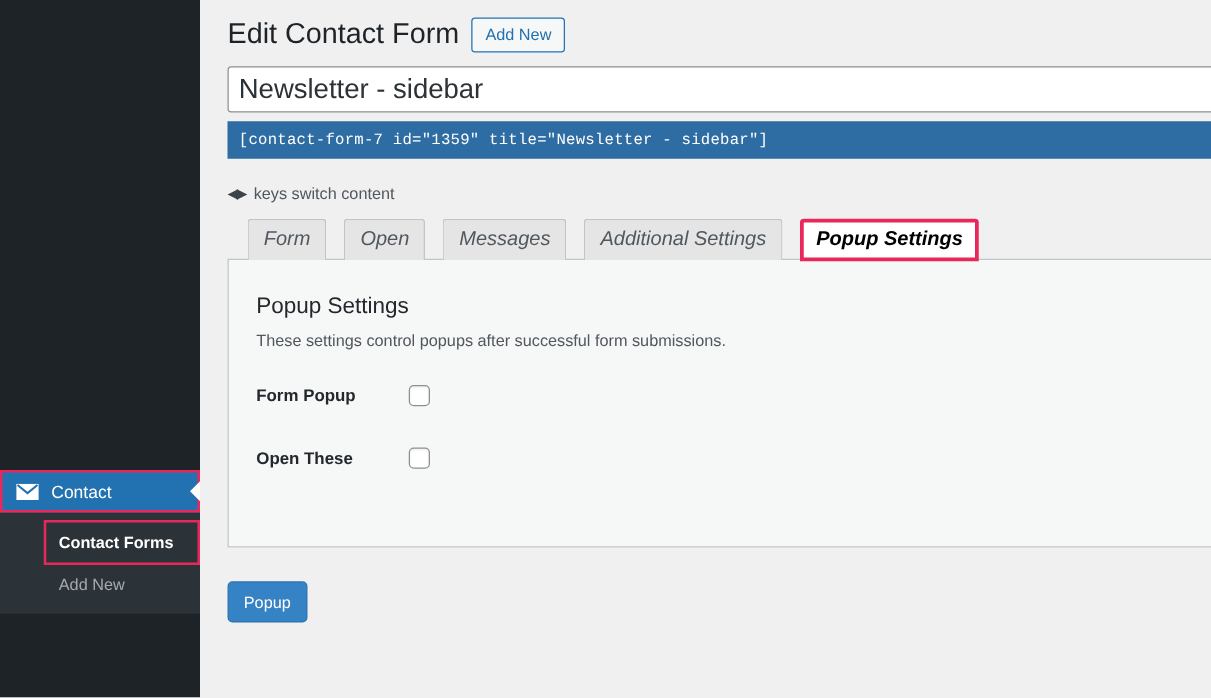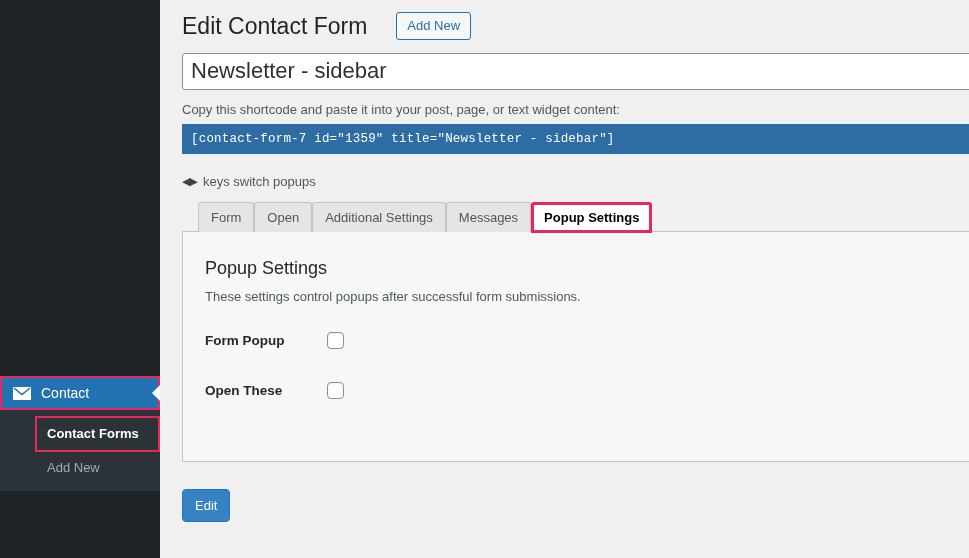--- a/index.html
+++ b/index.html
@@ -102,23 +102,22 @@
     right: 0;
     bottom: 0;
     background: #f0f0f1;
     padding: 0 0 0 22px;
     box-sizing: border-box;
     overflow: hidden;
   }
 
   .page-head {
     display: flex;
-    align-items: flex-start;
+    align-items: flex-end;
     padding-top: 12px;
-    gap: 19px;
   }
   .page-title {
     font-size: 23px;
     font-weight: 400;
     line-height: 1.3;
     color: #1d2327;
     margin: 0;
     padding: 0 10px 0 0;
   }
   .add-new-btn {
@@ -189,30 +188,31 @@
   
   .tabs {
     margin-top: 12px;
     display: flex;
     align-items: flex-end;
     position: relative;
     z-index: 2;
     padding-left: 16px;
   }
   .tab {
-    font-size: 13px;
+    font-size: 16px;
     line-height: 1;
     padding: 8px 12px;
-    margin-right: 0;
+    margin-right: 14px;
     background: #e5e5e5;
     border: 1px solid #c3c4c7;
     border-bottom: none;
     border-radius: 3px 3px 0 0;
     color: #50575e;
     white-space: nowrap;
+    font-style: italic;
   }
   .tab.active {
     background: #fff;
     color: #000;
     font-weight: bold;
     border: 3px solid #e8285a;
     padding: 6px 10px;
     position: relative;
     top: 1px;
   }
@@ -302,48 +302,47 @@
 
   <div class="content">
 
     <div class="page-head">
       <h1 class="page-title">Edit Contact Form</h1>
       <a class="add-new-btn">Add New</a>
     </div>
 
     <input class="title-input" type="text" value="Newsletter - sidebar" style="">
 
-    <p class="shortcode-desc">Copy this shortcode and paste it into your post, page, or text widget content:</p>
 
     <div class="shortcode-bar">[contact-form-7 id="1359" title="Newsletter - sidebar"]</div>
 
     <div class="keys-hint">
       <span class="arrows">◀▶</span>
-      <span>keys switch popups</span>
+      <span>keys switch content</span>
     </div>
 
     <div class="tabs">
       <div class="tab">Form</div>
       <div class="tab">Open</div>
+      <div class="tab">Messages</div>
       <div class="tab">Additional Settings</div>
-      <div class="tab">Messages</div>
       <div class="tab active">Popup Settings</div>
     </div>
 
     <div class="panel">
       <h2>Popup Settings</h2>
       <p class="panel-desc">These settings control popups after successful form submissions.</p>
 
       <div class="field-row">
         <span class="field-label">Form Popup</span>
         <span class="cb"></span>
       </div>
 
       <div class="field-row second">
         <span class="field-label">Open These</span>
         <span class="cb"></span>
       </div>
     </div>
 
-    <button class="save-btn">Edit</button>
+    <button class="save-btn">Popup</button>
 
   </div>
 </div>
 
 </body></html>

